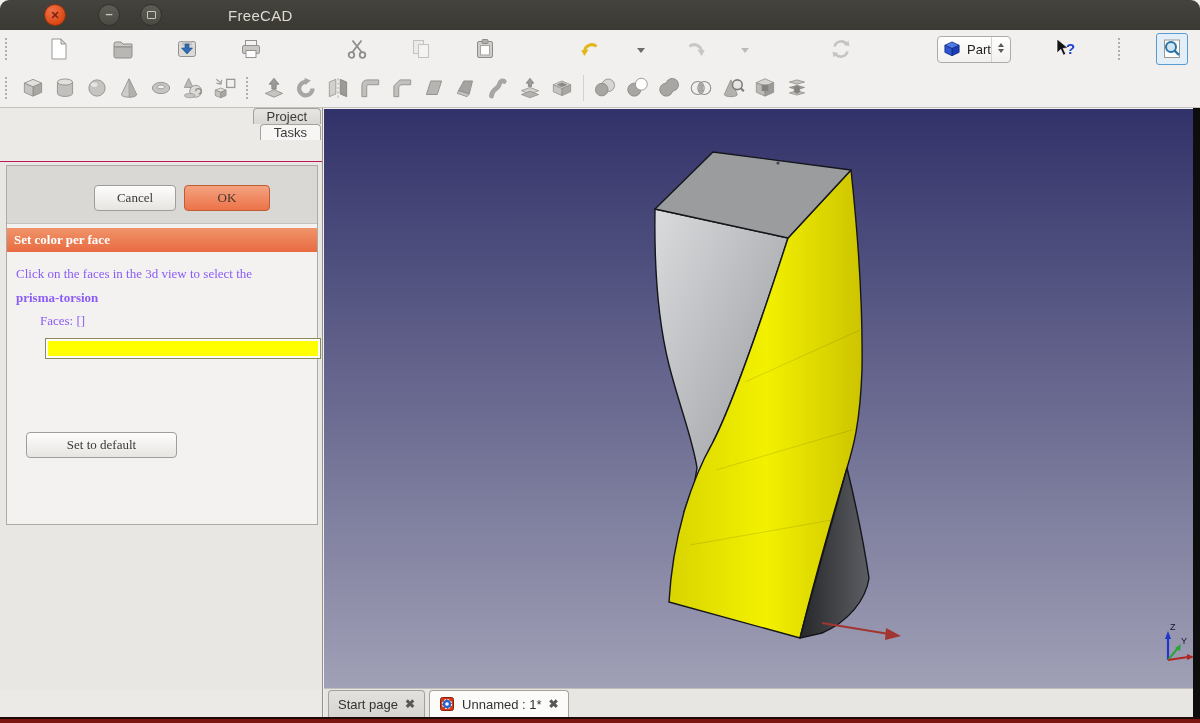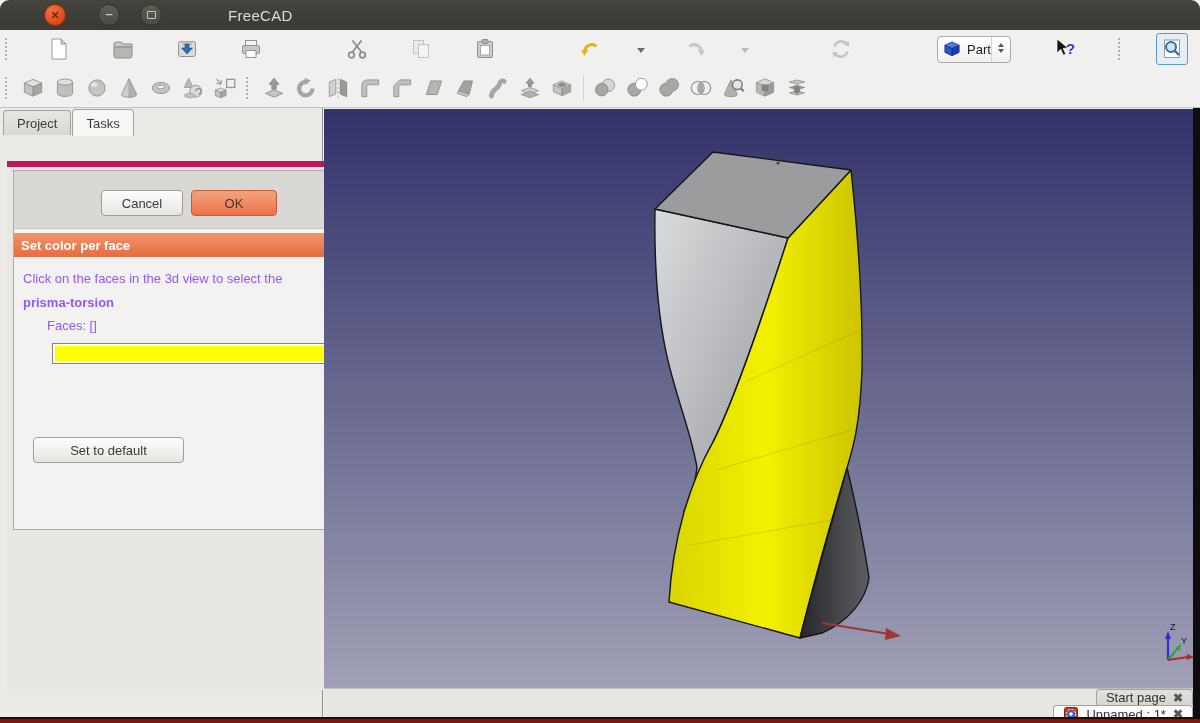--- a/index.html
+++ b/index.html
@@ -44,27 +44,27 @@
   .spin i { width:0; height:0; border:3.5px solid transparent; }
   .spin .up { border-bottom:4.5px solid #5c5a56; margin-top:-2px; }
   .spin .dn { border-top:4.5px solid #5c5a56; }
 
   
   .panel { position:absolute; left:0; top:108px; width:323px; height:609px;
     background:#eceae7; border-right:1px solid #94928d; }
   .dock-header { height:26px; display:flex; align-items:center; padding:0 6px; }
   .dock-title { font-size:13.5px; color:#2b2b2b; flex:1; padding-left:2px; }
   .dock-ico { width:15px; height:14px; margin-left:5px; display:flex; align-items:center; justify-content:center; }
-  .tabrow { height:27px; padding-left:3px; display:flex; align-items:flex-end; position:relative; z-index:2; }
+  .tabrow { height:27px; padding-left:21px; display:flex; align-items:flex-end; position:relative; z-index:2;flex-direction:column; }
   .ptab { height:25px; padding:0 13px; display:flex; align-items:center; font-size:13px; color:#3a3a3a;
     border:1px solid #a5a29d; border-bottom:none; border-radius:4px 4px 0 0;
     background:linear-gradient(#e8e6e2,#d9d7d3); margin-right:1px; }
   .ptab.active { background:#f7f6f4; height:27px; margin-bottom:-1px; }
-  .task-wrap { position:absolute; left:7px; top:53px; width:322px; height:529px;
-    border-top:6px solid #be185d; background:#e9e7e4; }
+  .task-wrap { position:absolute; left:0; top:53px; width:322px; height:529px;
+    border-top:1px solid #be185d; background:#e9e7e4;font-family:Liberation Serif, serif; }
   .task-box { position:absolute; left:6px; top:3px; width:312px; height:360px;
     background:#f3f2f0; border:1px solid #aeaba6; }
   .btnstrip { position:absolute; left:0; top:0; width:100%; height:58px;
     background:#dad8d4; border-bottom:1px solid #c6c3be; }
   .btn { position:absolute; height:26px; border:1px solid #a19e99; border-radius:4px;
     font-size:13px; color:#3a3a3a; display:flex; align-items:center; justify-content:center;
     background:linear-gradient(#fdfdfc,#e7e5e1); }
   .btn::first-letter { text-decoration:underline; }
   .btn.cancel { left:87px; top:19px; width:82px; }
   .btn.ok { left:177px; top:19px; width:86px;
@@ -80,21 +80,21 @@
   .swatch { position:absolute; left:38px; top:172px; width:276px; height:21px;
     background:#ffff00; border:1px solid #8a8a5a; box-shadow:inset 0 0 0 2px #fcfcfa; }
   .btn.setdef { left:19px; top:266px; width:151px; }
 
   
   .viewport { position:absolute; left:324px; top:109px; width:869px; height:579px; }
   .viewport svg { display:block; }
 
   
   .mdibar { position:absolute; left:324px; top:688px; width:869px; height:29px;
-    background:#e8e6e2; border-top:1px solid #c2bfba; display:flex; align-items:flex-end;flex-direction:column; }
+    background:#e8e6e2; border-top:1px solid #c2bfba; display:flex; align-items:flex-end; }
   .mtab { height:27px; margin-left:4px; padding:0 9px; display:inline-flex; align-items:center; gap:7px;
     font-size:13px; color:#333; border:1px solid #a5a29d; border-bottom:none; border-radius:4px 4px 0 0;
     background:linear-gradient(#e3e1dd,#d7d5d1); }
   .mtab.active { background:#fbfbfa; }
   .tclose { font-size:12px; font-weight:bold; color:#5a5855; line-height:1; }
   .tclose::before { content:"✖"; }
 
   
   .right-edge { position:absolute; left:1193px; top:108px; width:7px; height:609px; background:#0d0d0d; }
   .bottom-strip { position:absolute; left:0; top:717px; width:1200px; height:6px;

